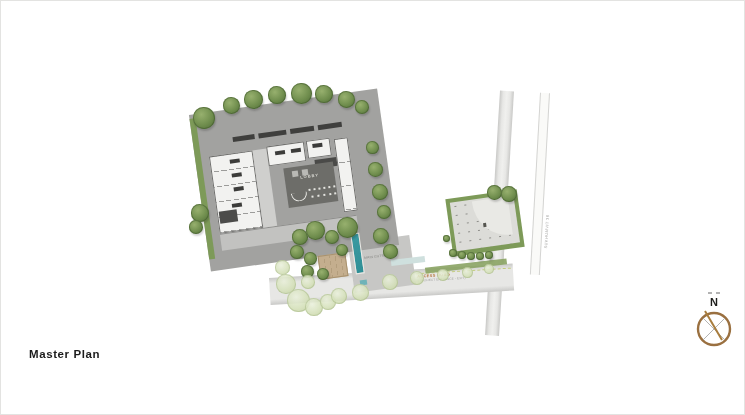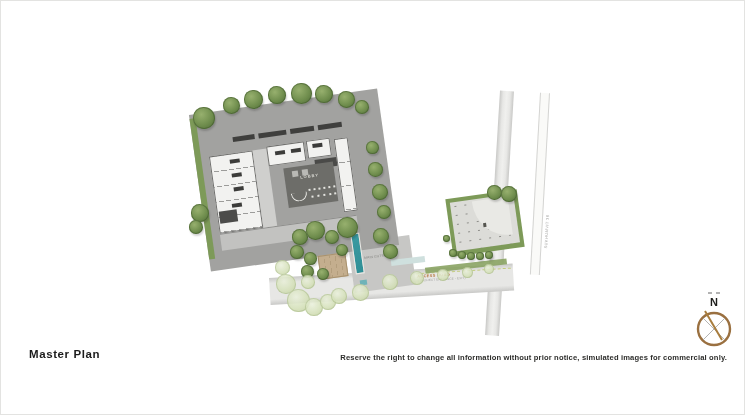--- a/index.html
+++ b/index.html
@@ -240,21 +240,20 @@
       <div class="tree tree-light" style="left: 330px; top: 287px; width: 16px; height: 16px;"></div>
       <div class="tree tree-light" style="left: 350.5px; top: 282.5px; width: 17px; height: 17px;"></div>
       <div class="tree tree-light" style="left: 381px; top: 273px; width: 16px; height: 16px;"></div>
       <div class="tree tree-light" style="left: 409px; top: 270px; width: 14px; height: 14px;"></div>
       <div class="tree tree-light" style="left: 436px; top: 268px; width: 12px; height: 12px;"></div>
       <div class="tree tree-light" style="left: 460.5px; top: 265.5px; width: 11px; height: 11px;"></div>
       <div class="tree tree-light" style="left: 483px; top: 263px; width: 10px; height: 10px;"></div>
     </div>
 
   <div class="title">Master Plan</div>
-  <div class="disclaimer">Reserve the right to change all information without prior notice, simulated images for commercial only.</div>
 
   <svg class="compass" viewBox="0 0 42 60">
     <line x1="14" y1="3" x2="18" y2="3" stroke="#666" stroke-width="1"></line>
     <line x1="22" y1="3" x2="26" y2="3" stroke="#666" stroke-width="1"></line>
     <text x="20" y="16" text-anchor="middle" font-size="11" font-weight="bold" fill="#1d1d1b" font-family="Liberation Sans, sans-serif" id="compass-n">N</text>
     <circle cx="20" cy="39" r="16" fill="none" stroke="var(--compass-ring)" stroke-width="2.4"></circle>
     <line x1="9" y1="28" x2="31" y2="50" stroke="#a0a09e" stroke-width=".8"></line>
     <line x1="31" y1="28" x2="9" y2="50" stroke="#a0a09e" stroke-width=".8"></line>
     <line x1="28" y1="50" x2="11" y2="21" stroke="var(--compass-needle)" stroke-width="2"></line>
   </svg>

